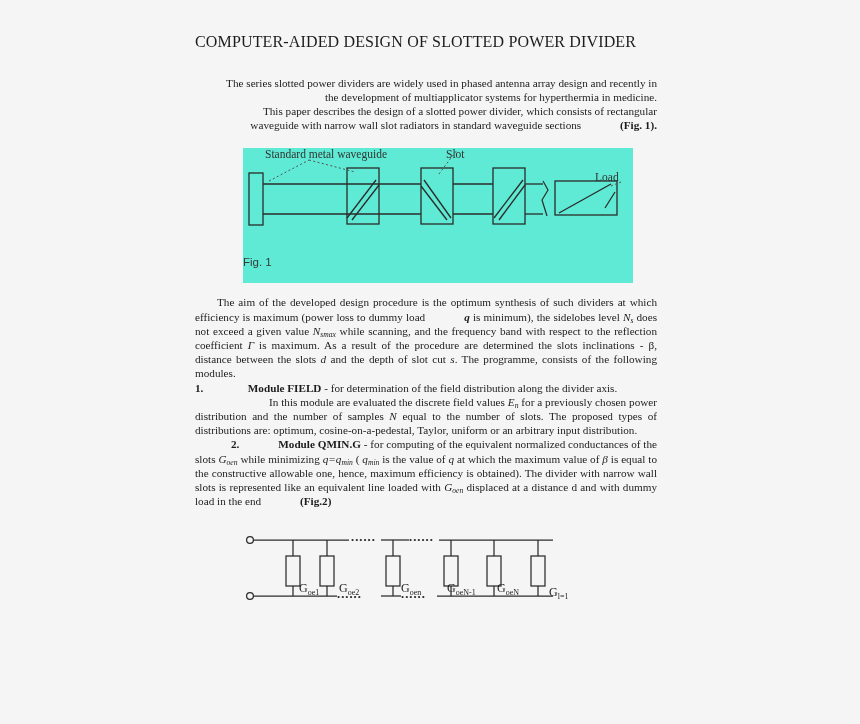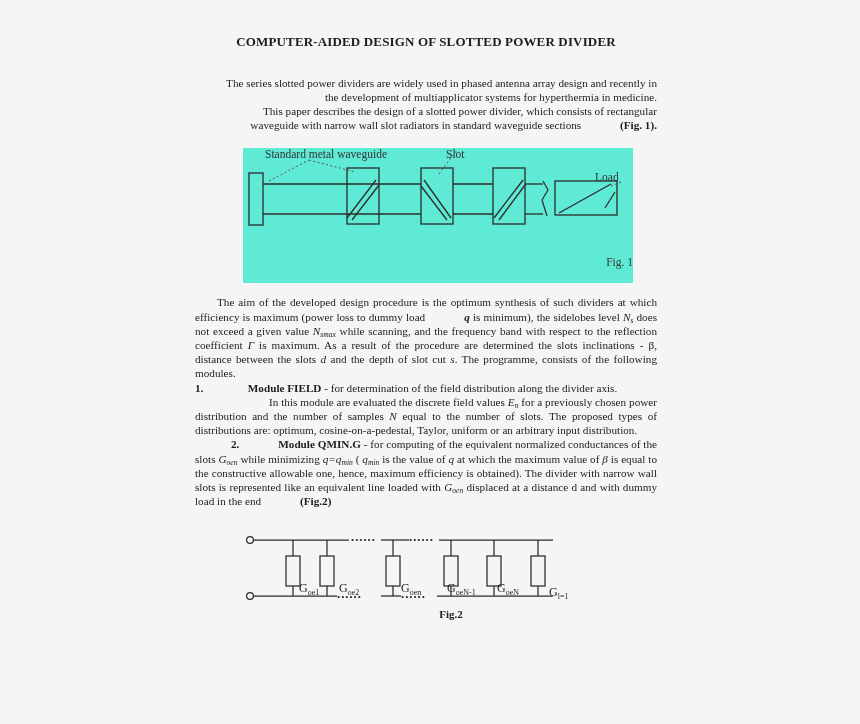--- a/index.html
+++ b/index.html
@@ -24,23 +24,23 @@
   }
   .content {
     position: absolute;
     left: 195px;
     top: 34px;
     width: 462px;
   }
 
   
   .title {
-    text-align: center;
-    font-weight: bold;
-    font-size: 13px;
+    text-align: left;
+    font-weight: normal;
+    font-size: 16px;
     line-height: 16.5px;
     letter-spacing: 0.15px;
     margin: 0 0 0 0;
   }
   .title-line { display: block; }
   .authors {
     text-align: center;
     font-weight: bold;
     font-size: 11.3px;
     margin-top: 20px;
@@ -72,26 +72,26 @@
     position: relative;
     margin-top: 16px;
     margin-left: 48px;
     width: 390px;
     height: 135px;
     background: #5eead4;
   }
   .fig1-svg { display: block; }
   .fig1-caption {
     position: absolute;
-    left: 16px; right: 0;
+    left: 0; right: 0;
     top: 108px;
-    text-align: right;
+    text-align: left;
     font-size: 11.5px;
     color: #3a3a3a;
-    font-family: Liberation Serif, serif;
+    font-family: Liberation Sans, sans-serif;
   }
 
   
   .mod-head { font-size: 11.2px; line-height: 14.2px; }
   .mod-num { font-weight: bold; }
   .deep-indent { text-indent: 74px; }
 
   
   .fig2-wrap {
     position: relative;
@@ -231,17 +231,16 @@
 
         <g font-family="Liberation Serif, serif" font-size="12" fill="#1c1c1c">
           <text x="58" y="62">G<tspan font-size="8" dy="3">oe1</tspan></text>
           <text x="98" y="62">G<tspan font-size="8" dy="3">oe2</tspan></text>
           <text x="160" y="62">G<tspan font-size="8" dy="3">oen</tspan></text>
           <text x="206" y="62">G<tspan font-size="8" dy="3">oeN-1</tspan></text>
           <text x="256" y="62">G<tspan font-size="8" dy="3">oeN</tspan></text>
           <text x="308" y="66">G<tspan font-size="8" dy="3">l=1</tspan></text>
         </g>
       </svg>
-      <div class="fig2-caption">Fig.2</div>
     </div>
 
   </div>
 </div>
 
 </body></html>

